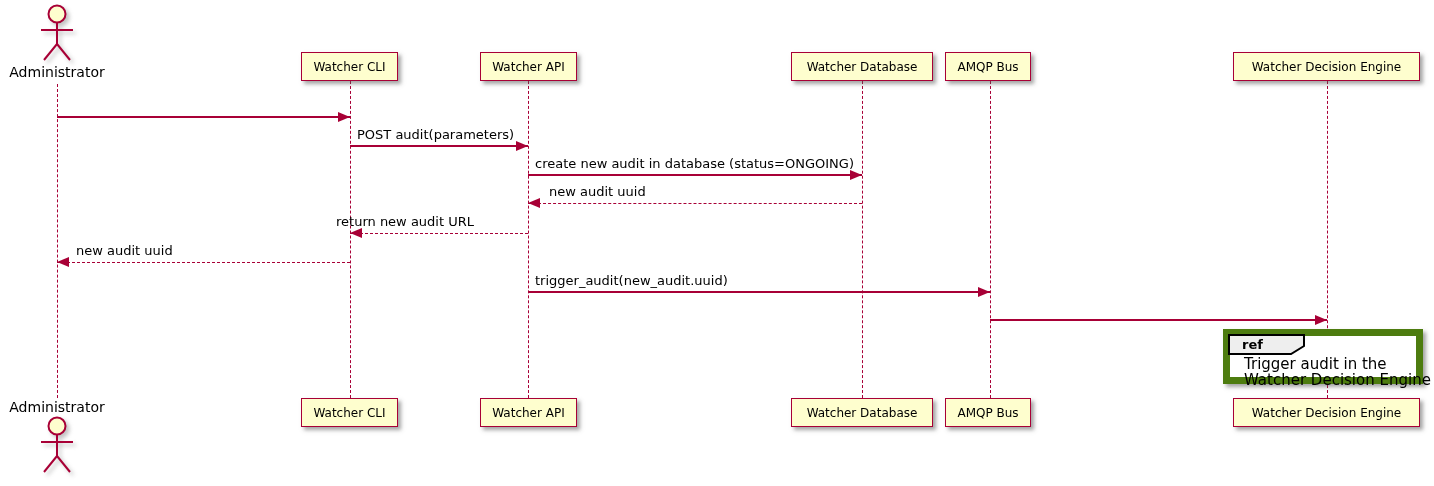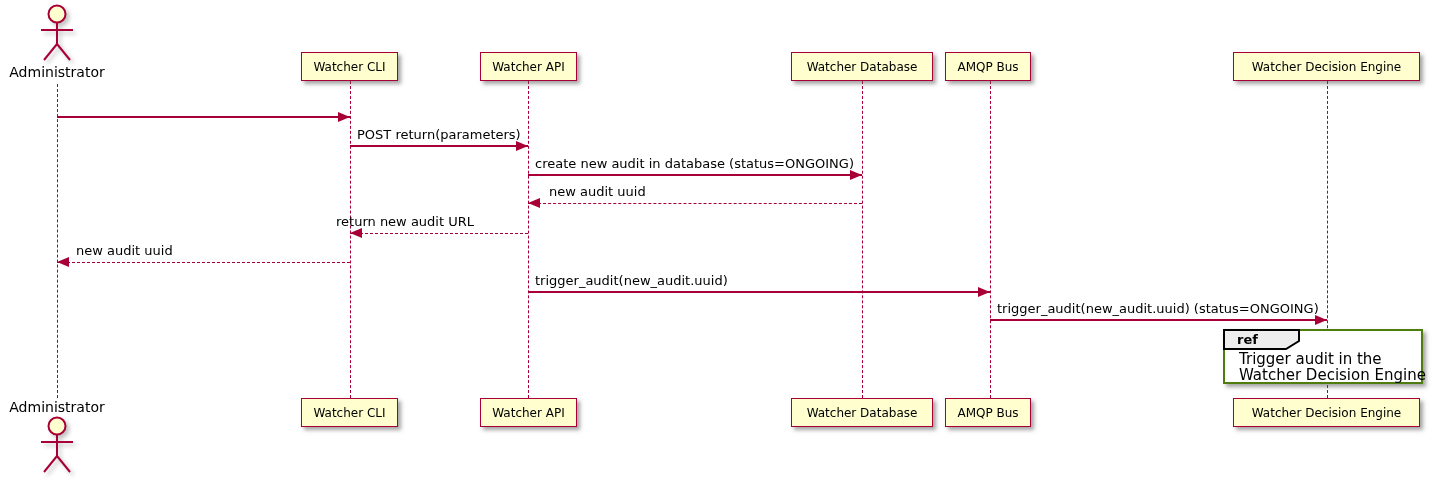--- a/index.html
+++ b/index.html
@@ -45,21 +45,21 @@
     position:absolute;width:0;height:0;
     border-right:12px solid #A80036;
     border-top:5px solid transparent;
     border-bottom:5px solid transparent;
   }
   .msg-label{
     position:absolute;font-size:13px;white-space:nowrap;line-height:16px;
   }
   .refbox{
     position:absolute;left:1223px;top:329px;width:200px;height:55px;
-    box-sizing:border-box;background:#ffffff;border:2px solid #4d7c0f;
+    box-sizing:border-box;background:#ffffff;border:7px solid #4d7c0f;
     box-shadow:3px 3px 4px rgba(90,90,90,.55);
   }
   .ref-pent{position:absolute;left:-2px;top:-2px;}
   .ref-kw{
     position:absolute;left:12px;top:0px;
     font-size:13px;font-weight:bold;line-height:17px;
   }
   .ref-line{
     position:absolute;left:14px;font-size:15px;line-height:16px;white-space:nowrap;
   }
@@ -87,21 +87,21 @@
 
   <div class="pbox" style="left:301px;top:52px;width:97px">Watcher CLI</div>
   <div class="pbox" style="left:480px;top:52px;width:97px">Watcher API</div>
   <div class="pbox" style="left:791px;top:52px;width:142px">Watcher Database</div>
   <div class="pbox" style="left:945px;top:52px;width:86px">AMQP Bus</div>
   <div class="pbox" style="left:1233px;top:52px;width:187px">Watcher Decision Engine</div>
 
   <div class="msg-solid" style="left:57px;top:116px;width:293px"></div>
   <div class="arr-r" style="left:338px;top:112px"></div>
 
-  <div class="msg-label" style="left:357px;top:127px">POST return(parameters)</div>
+  <div class="msg-label" style="left:357px;top:127px">POST audit(parameters)</div>
   <div class="msg-solid" style="left:350px;top:145px;width:178px"></div>
   <div class="arr-r" style="left:516px;top:141px"></div>
 
   <div class="msg-label" style="left:535px;top:156px">create new audit in database (status=ONGOING)</div>
   <div class="msg-solid" style="left:528px;top:174px;width:334px"></div>
   <div class="arr-r" style="left:850px;top:170px"></div>
 
   <div class="msg-label" style="left:549px;top:184px">new audit uuid</div>
   <div class="msg-dotted" style="left:528px;top:203px;width:334px"></div>
   <div class="arr-l" style="left:528px;top:198px"></div>
@@ -111,21 +111,20 @@
   <div class="arr-l" style="left:350px;top:228px"></div>
 
   <div class="msg-label" style="left:76px;top:243px">new audit uuid</div>
   <div class="msg-dotted" style="left:57px;top:262px;width:293px"></div>
   <div class="arr-l" style="left:57px;top:257px"></div>
 
   <div class="msg-label" style="left:535px;top:273px">trigger_audit(new_audit.uuid)</div>
   <div class="msg-solid" style="left:528px;top:291px;width:462px"></div>
   <div class="arr-r" style="left:978px;top:287px"></div>
 
-  <div class="msg-label" style="left:997px;top:301px">trigger_audit(new_audit.uuid) (status=ONGOING)</div>
   <div class="msg-solid" style="left:990px;top:319px;width:337px"></div>
   <div class="arr-r" style="left:1315px;top:315px"></div>
 
   <div class="refbox">
     <svg class="ref-pent" width="80" height="22" viewBox="0 0 80 22">
       <path d="M1,1 H76 V12 L63,20 H1 Z" fill="#EEEEEE" stroke="#000000" stroke-width="2"></path>
     </svg>
     <span class="ref-kw">ref</span>
     <div class="ref-line" style="top:20px">Trigger audit in the</div>
     <div class="ref-line" style="top:36px">Watcher Decision Engine</div>

